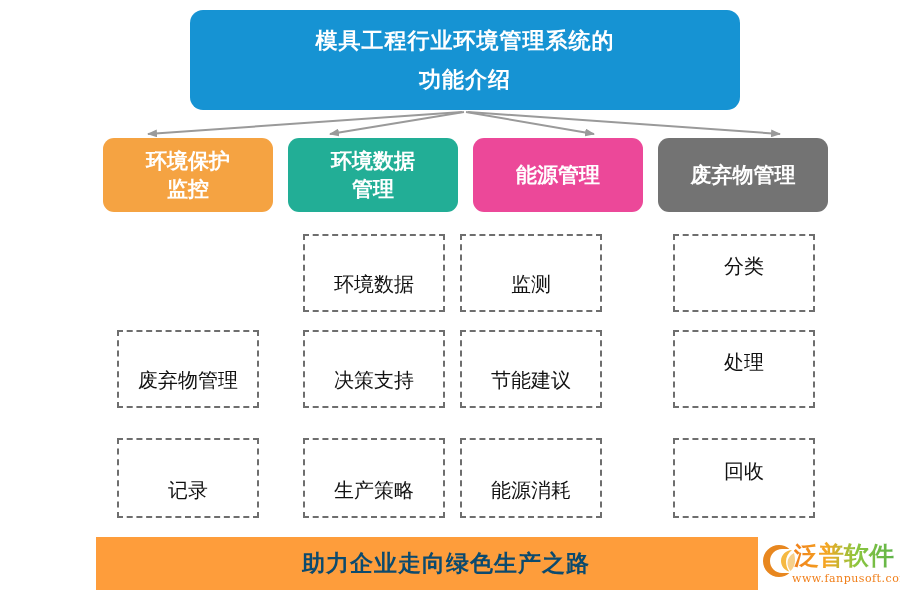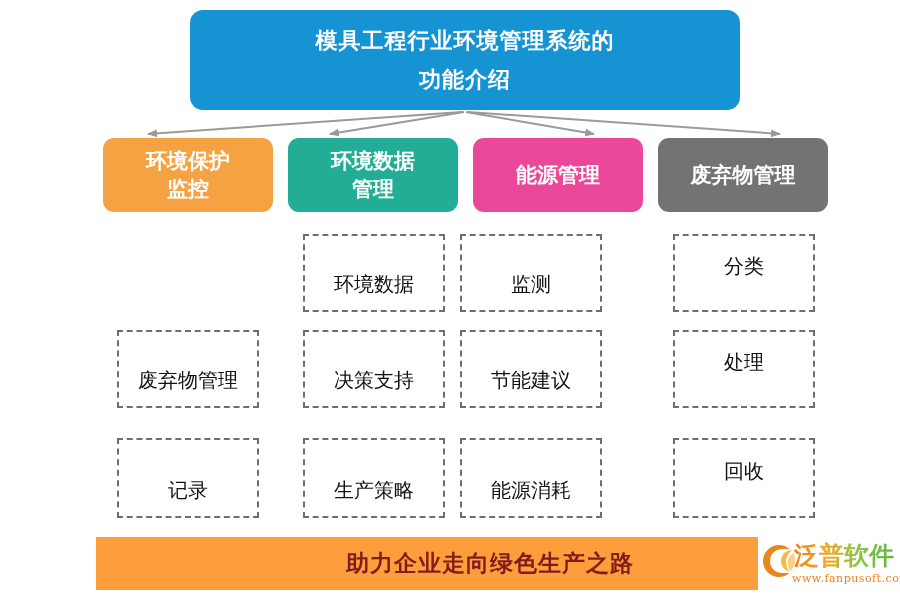--- a/index.html
+++ b/index.html
@@ -123,26 +123,25 @@
   }
   .footer-text {
     position: absolute;
     left: 0;
     top: 0;
     width: 700px;
     height: 53px;
     display: flex;
     align-items: center;
     justify-content: center;
-    color: #7f1d1d;
+    color: #0c4a6e;
     font-size: 23px;
     font-weight: bold;
     letter-spacing: 1px;
     white-space: nowrap;
-    padding-left: 44px;
   }
 
   
   .logo {
     position: absolute;
     left: 758px;
     top: 537px;
     width: 142px;
     height: 53px;
     background: #ffffff;

